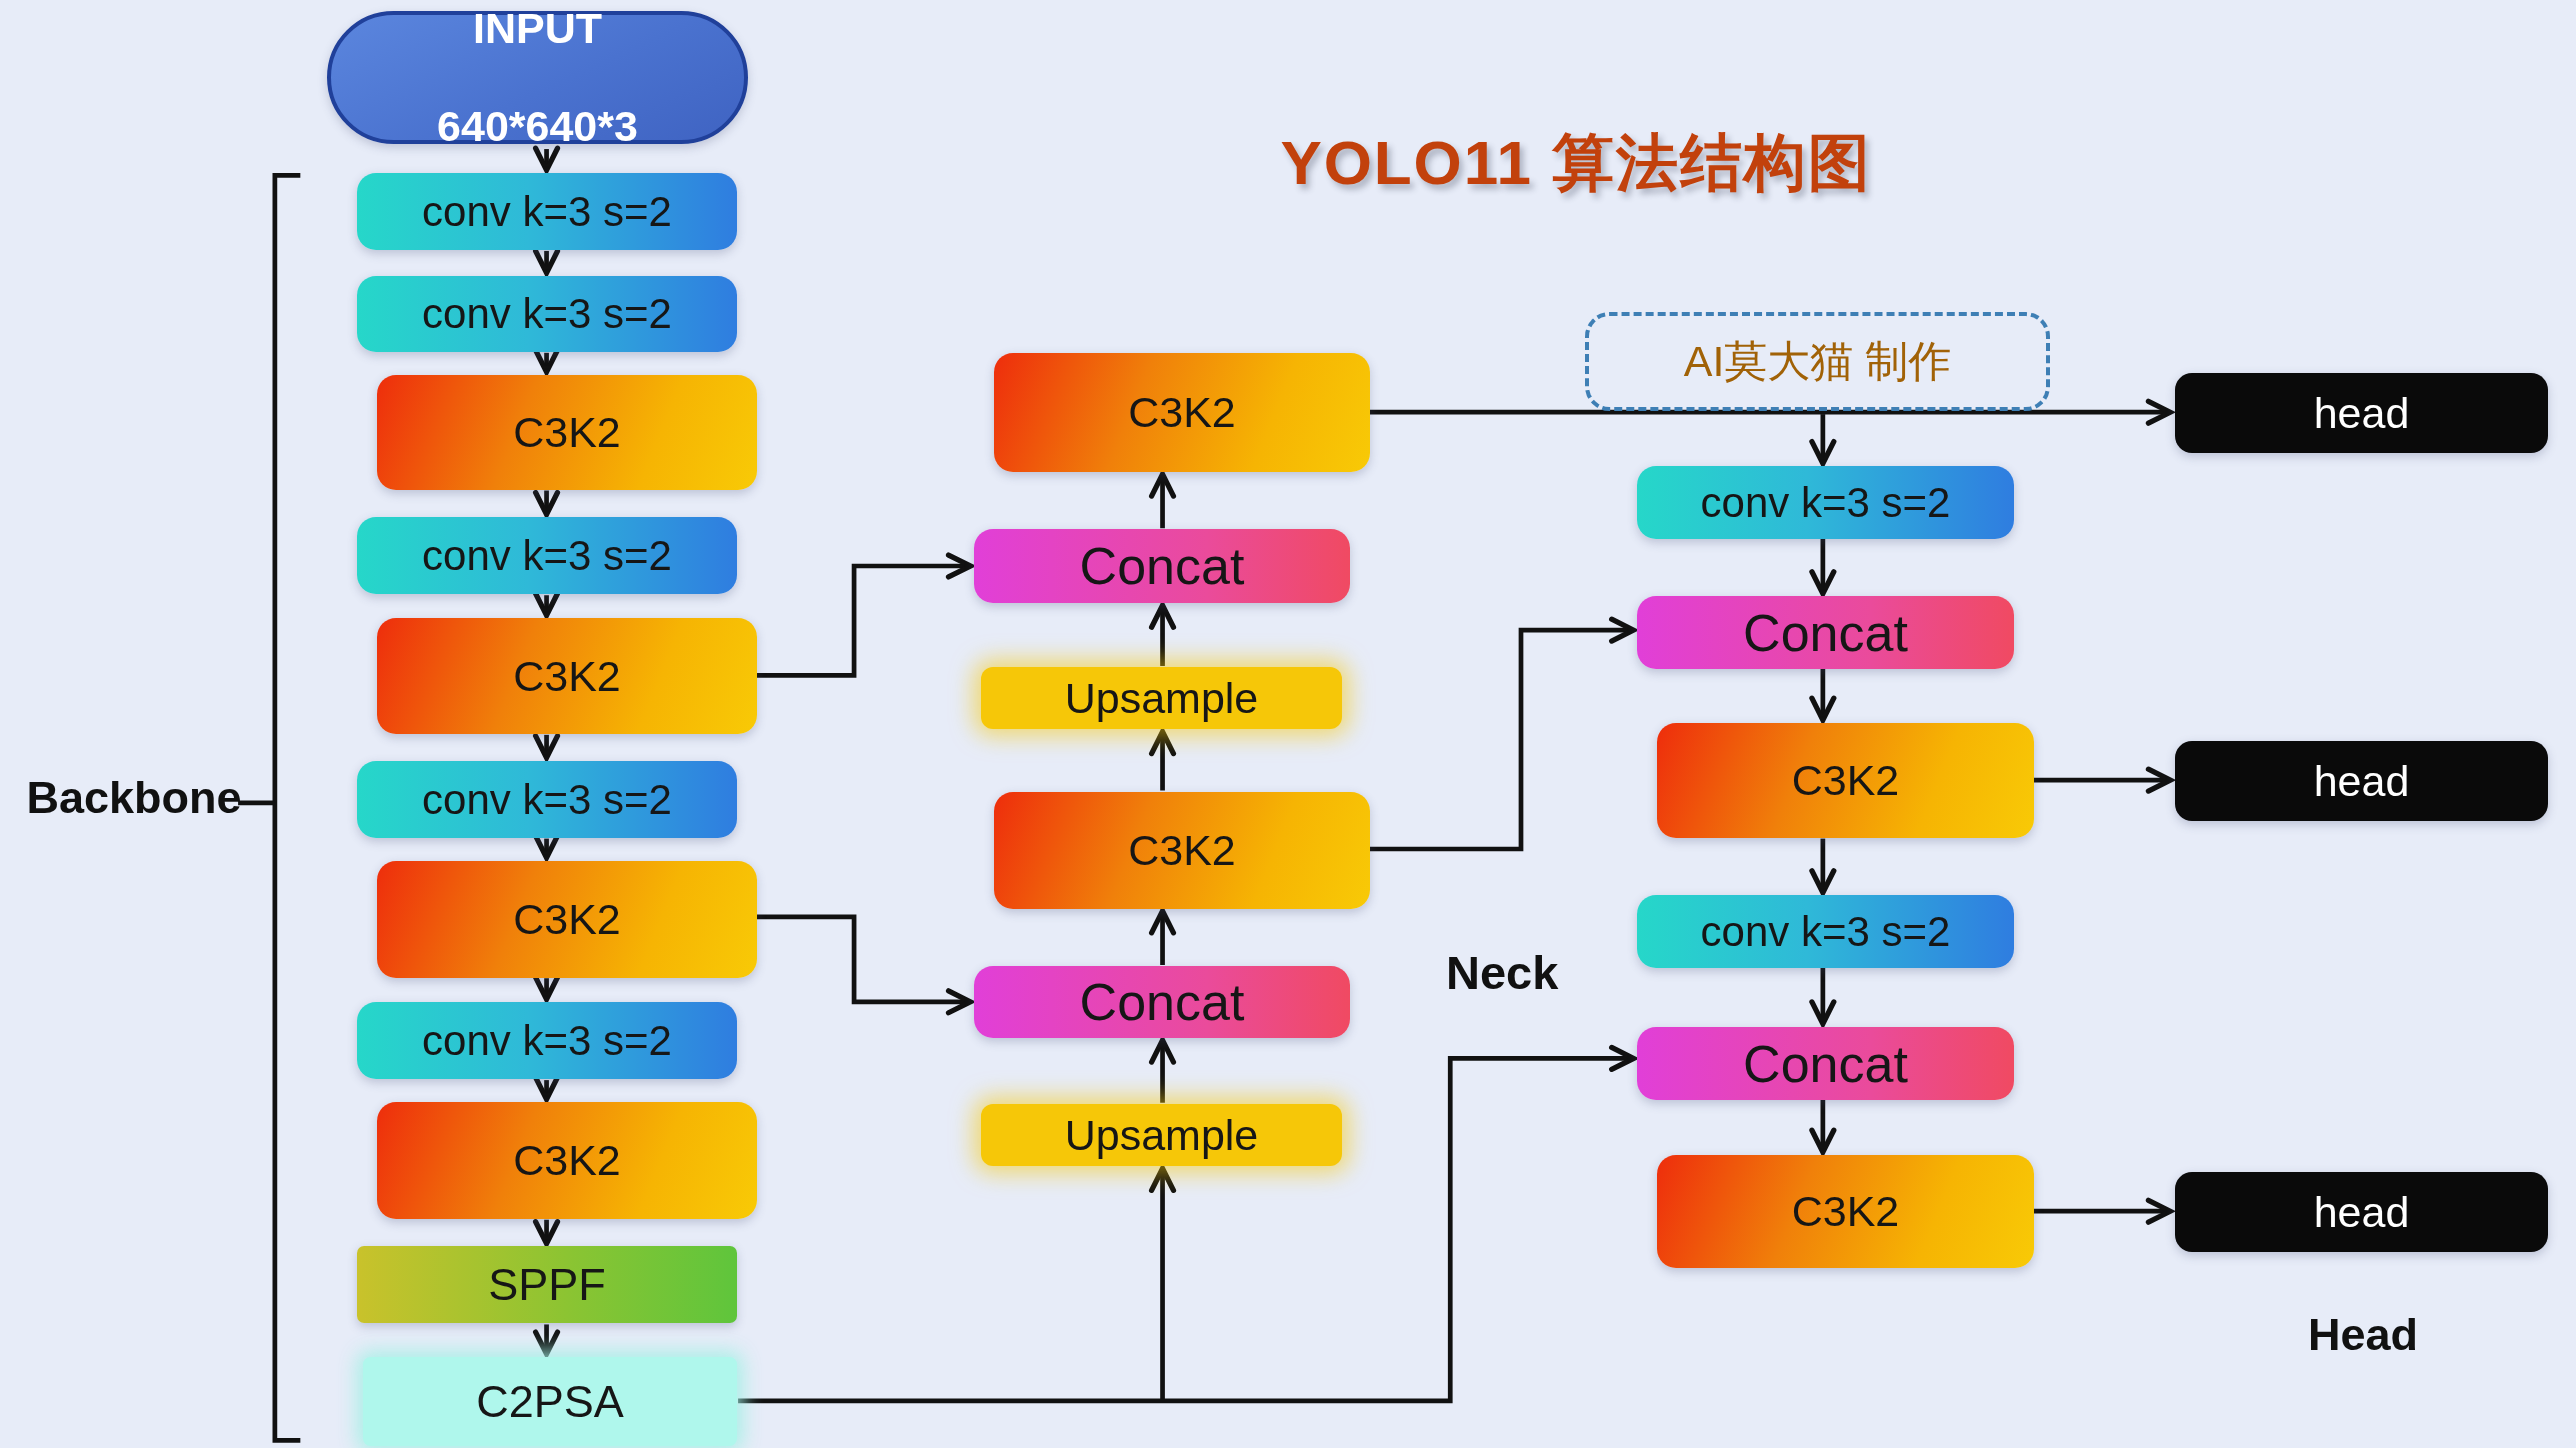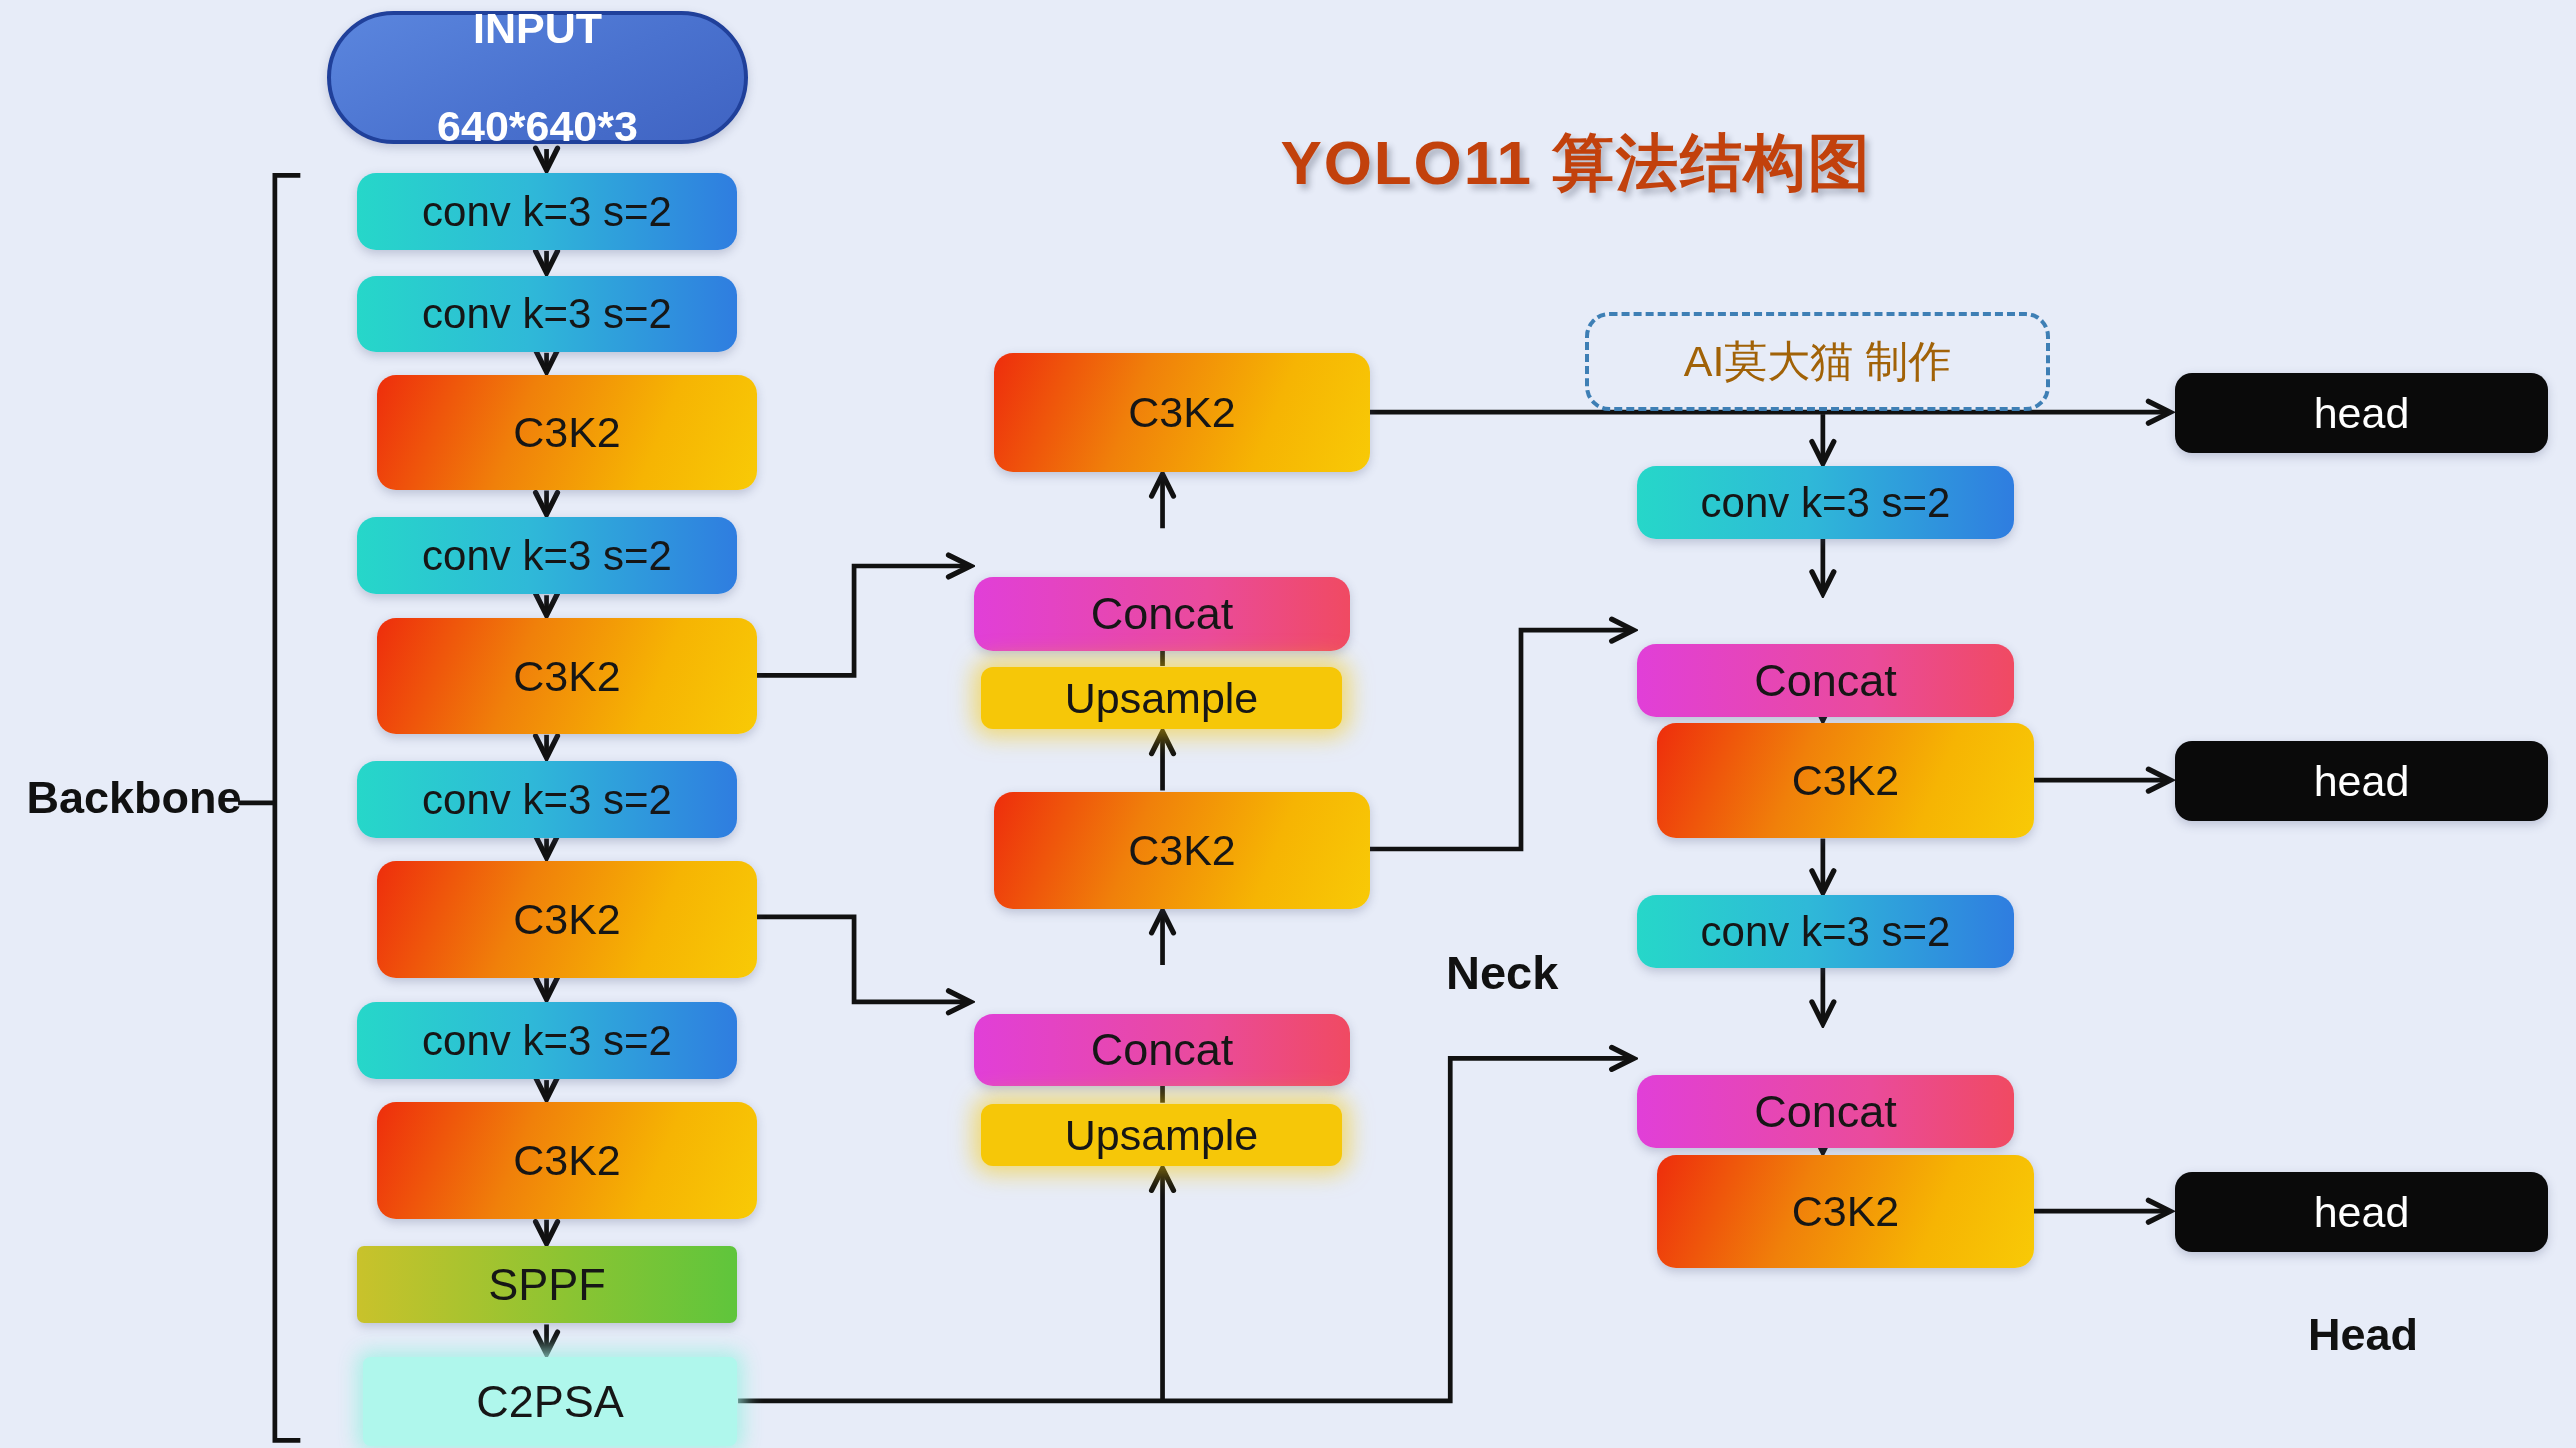--- a/index.html
+++ b/index.html
@@ -12,21 +12,21 @@
   svg.wires{position:absolute;left:0;top:0;z-index:1;pointer-events:none;}
   .node{
     position:absolute;z-index:2;display:flex;align-items:center;justify-content:center;
     border-radius:19px;color:#161616;font-size:42px;
     box-shadow:0 3.8px 9.4px rgba(70,80,120,.25);
     white-space:nowrap;
     gap:44px;
   }
   .conv{background:linear-gradient(90deg,#26d7c9 0%,#2fb9d8 45%,#2f7de0 100%);}
   .c3k2{background:linear-gradient(112deg,#ee2d0c 0%,#f0800a 38%,#f6b403 72%,#f8ca06 100%);font-size:43px;margin-left:20px;}
-  .concat{background:linear-gradient(90deg,#e13fd8 0%,#ea4b9b 62%,#f04a62 100%);font-size:45px;margin-top:48px;}
+  .concat{background:linear-gradient(90deg,#e13fd8 0%,#ea4b9b 62%,#f04a62 100%);font-size:52px;}
   .upsample{background:#f6c708;border-radius:12px;box-shadow:0 0 22.6px 7.5px rgba(246,200,10,.55);font-size:43px;}
   .sppf{background:linear-gradient(90deg,#c9c22b 0%,#8cc432 55%,#5fc53c 100%);font-size:45px;}
   .c2psa{background:#aff7ec;border-radius:7.5px;box-shadow:0 0 19px 5.7px rgba(160,240,228,.85);font-size:45px;}
   .input-node{
     background:linear-gradient(155deg,#5b86de 0%,#4a72cf 55%,#3f63c2 100%);
     border:4.7px solid #20409a;border-radius:85px;color:#fff;
     flex-direction:column;line-height:1.25;font-size:43px;font-weight:600;
   }
   .head-node{background:#0a0a0a;color:#fff;border-radius:17px;font-size:43px;}
   .credit-box{

